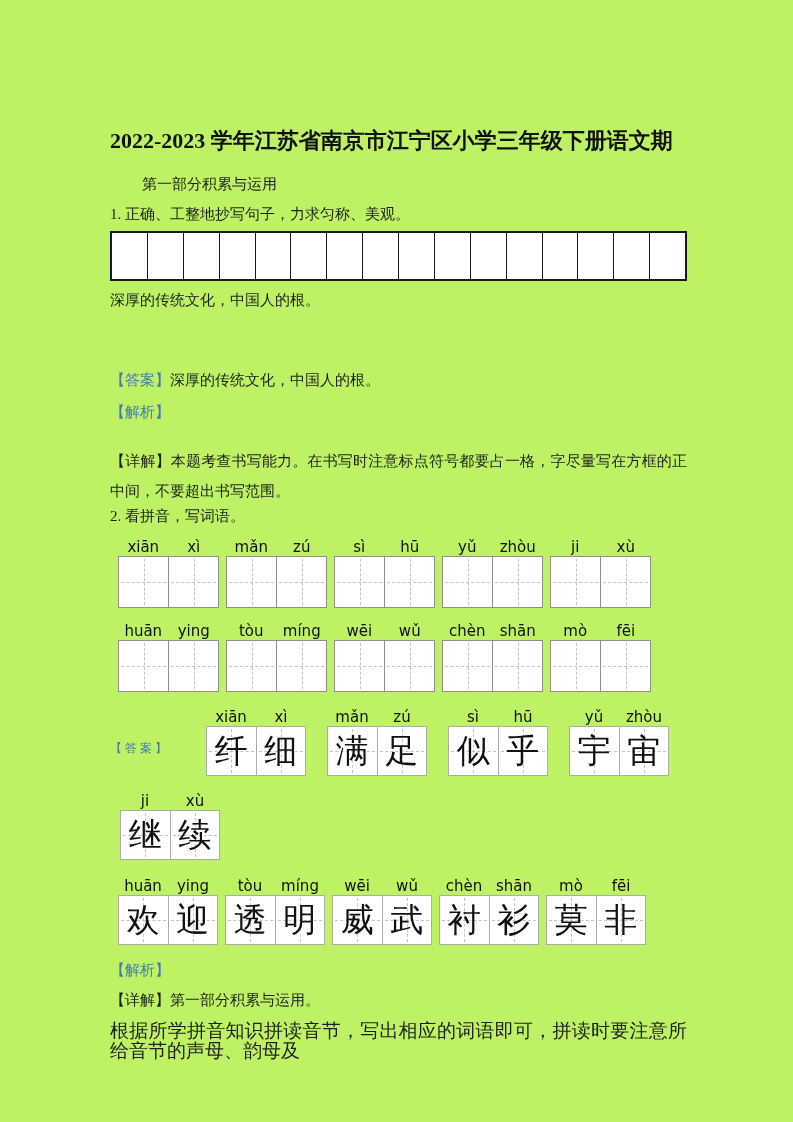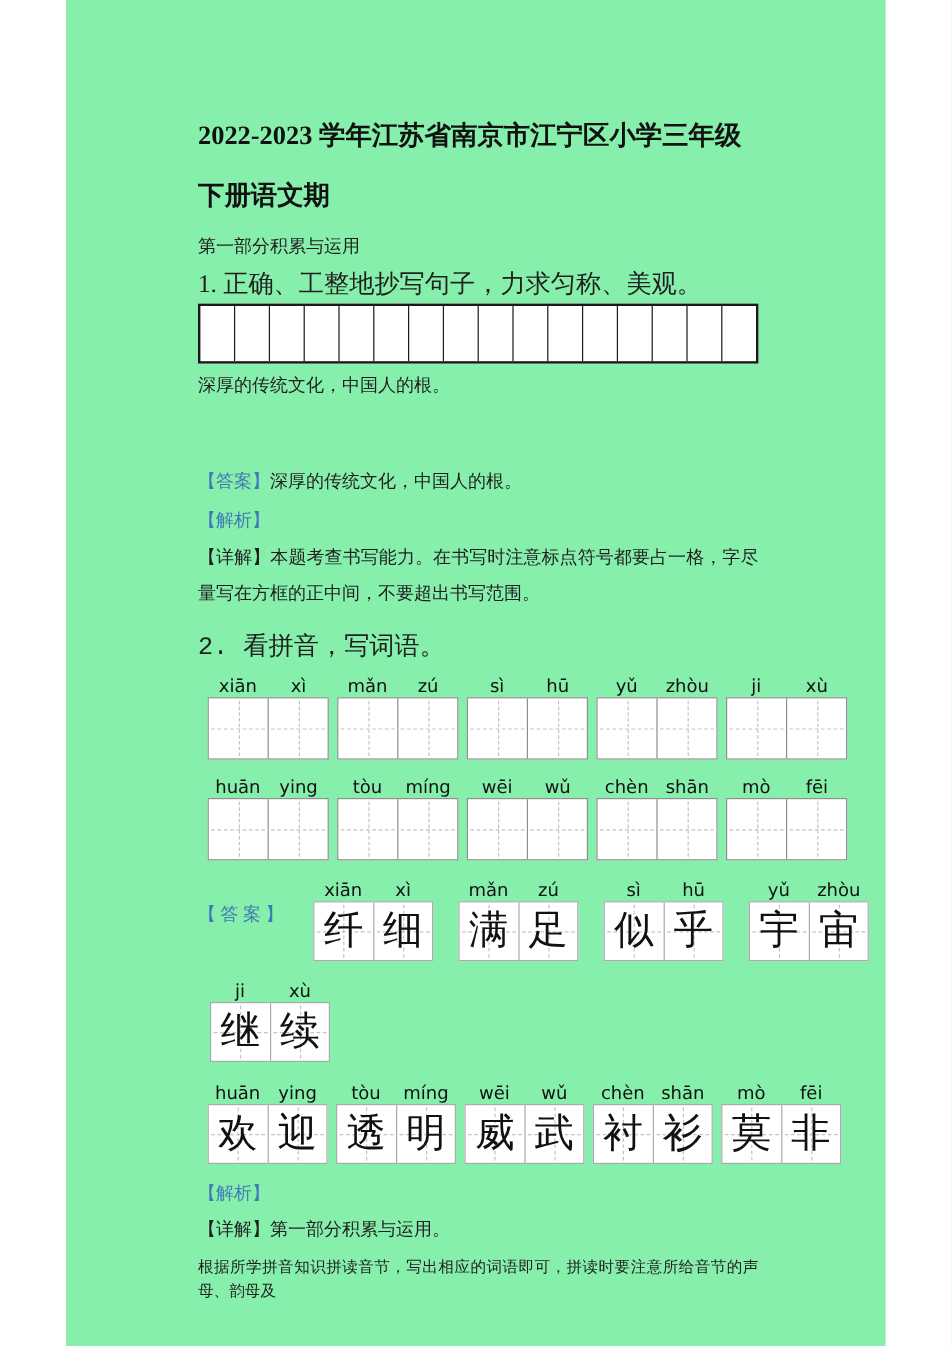--- a/index.html
+++ b/index.html
@@ -1,61 +1,61 @@
 <!DOCTYPE html>
 <html><head>
 <meta charset="utf-8">
 <style>
   * { margin: 0; padding: 0; box-sizing: border-box; }
   html, body { background: #ffffff; }
   .page {
     position: relative;
-    width: 683px;
+    width: 793px;
     height: 1122px;
     margin: 0 auto;
-    background: #86efac;
+    background: #bef264;
     color: #1f1f1f;
     font-family: "Liberation Serif", "DejaVu Serif", serif;
-    padding: 88px 106px 0 110px;
+    padding: 116px 106px 0 110px;
     overflow: hidden;
   }
   .title {
     font-size: 22px;
     font-weight: 700;
     line-height: 50px;
     color: #111;
     margin-bottom: 8px;
   }
   .title span { display: block; }
-  .sec-heading { font-size: 15px; line-height: 20px; margin-bottom: 10px; }
-  .q-prompt { font-size: 21px; line-height: 20px; }
+  .sec-heading { font-size: 15px; line-height: 20px; margin-bottom: 10px; margin-left: 32px; }
+  .q-prompt { font-size: 15px; line-height: 20px; }
 
   
   .copy-grid {
     display: flex;
     height: 50px;
     margin-top: 7px;
     border: 2px solid #1a1a1a;
     background: #fff;
   }
   .copy-cell { flex: 1; border-right: 1px solid #1a1a1a; }
   .copy-cell:last-child { border-right: none; }
 
   .sentence { font-size: 15px; line-height: 20px; margin-top: 9px; }
 
   .answer-line { margin-top: 60px; font-size: 15px; line-height: 20px; }
   .blue { color: #3f7cb5; }
   .analysis { margin-top: 12px; font-size: 15px; line-height: 20px; }
   .detail {
-    margin-top: 6px;
+    margin-top: 24px;
     font-size: 15px;
     line-height: 30px;
     text-align: justify;
   }
-  .q2-prompt { margin-top: 21px; font-family: Liberation Mono, monospace; }
+  .q2-prompt { margin-top: 0; }
 
   
   .py-row { display: flex; gap: 7px; margin-top: 13px; margin-left: 8px; }
   .py-row-2 { margin-top: 15px; }
   .py-group { width: 101px; flex: none; }
   .py-labels {
     display: flex;
     font-family: "DejaVu Sans", "Liberation Sans", sans-serif;
     font-size: 15px;
     line-height: 16px;
@@ -76,46 +76,46 @@
     border-left: 1px dashed #c3c3c3;
   }
   .py-cell::after {
     content: ""; position: absolute; left: 2px; right: 2px; top: 50%;
     border-top: 1px dashed #c3c3c3;
   }
 
   
   .ans-row1 { display: flex; margin-top: 17px; }
   .ans-label {
-    font-size: 15px;
+    font-size: 12px;
     line-height: 20px;
     width: 96px;
     flex: none;
     align-self: flex-end;
-    margin-bottom: 28px;
+    margin-bottom: 18px;
   }
   .ans-groups { display: flex; gap: 21px; }
   .ans-group { width: 100px; flex: none; }
   .ans-box { height: 50px; border-color: #ababab; }
   .ans-box .py-cell + .py-cell { border-left-color: #ababab; }
   .ans-cell { display: flex; align-items: center; justify-content: center; }
   .ans-char {
     position: relative;
     z-index: 1;
     font-size: 33px;
     line-height: 1;
     color: #111;
     font-family: "Liberation Serif", "DejaVu Serif", serif;
   }
   .ans-row2 { margin-top: 17px; margin-left: 10px; }
   .ans-row3 { display: flex; gap: 7px; margin-top: 18px; margin-left: 8px; }
 
   .analysis2 { margin-top: 15px; font-size: 15px; line-height: 20px; }
   .detail2 { margin-top: 10px; font-size: 15px; line-height: 20px; }
-  .detail3 { margin-top: 11px; font-size: 13px; line-height: 20px; text-align: justify; }
+  .detail3 { margin-top: 11px; font-size: 19px; line-height: 20px; text-align: justify; }
 </style>
 </head>
 <body>
 
 <div class="page">
 
   <h1 class="title">
     <span>2022-2023 学年江苏省南京市江宁区小学三年级下册语文期</span>
   </h1>
 

